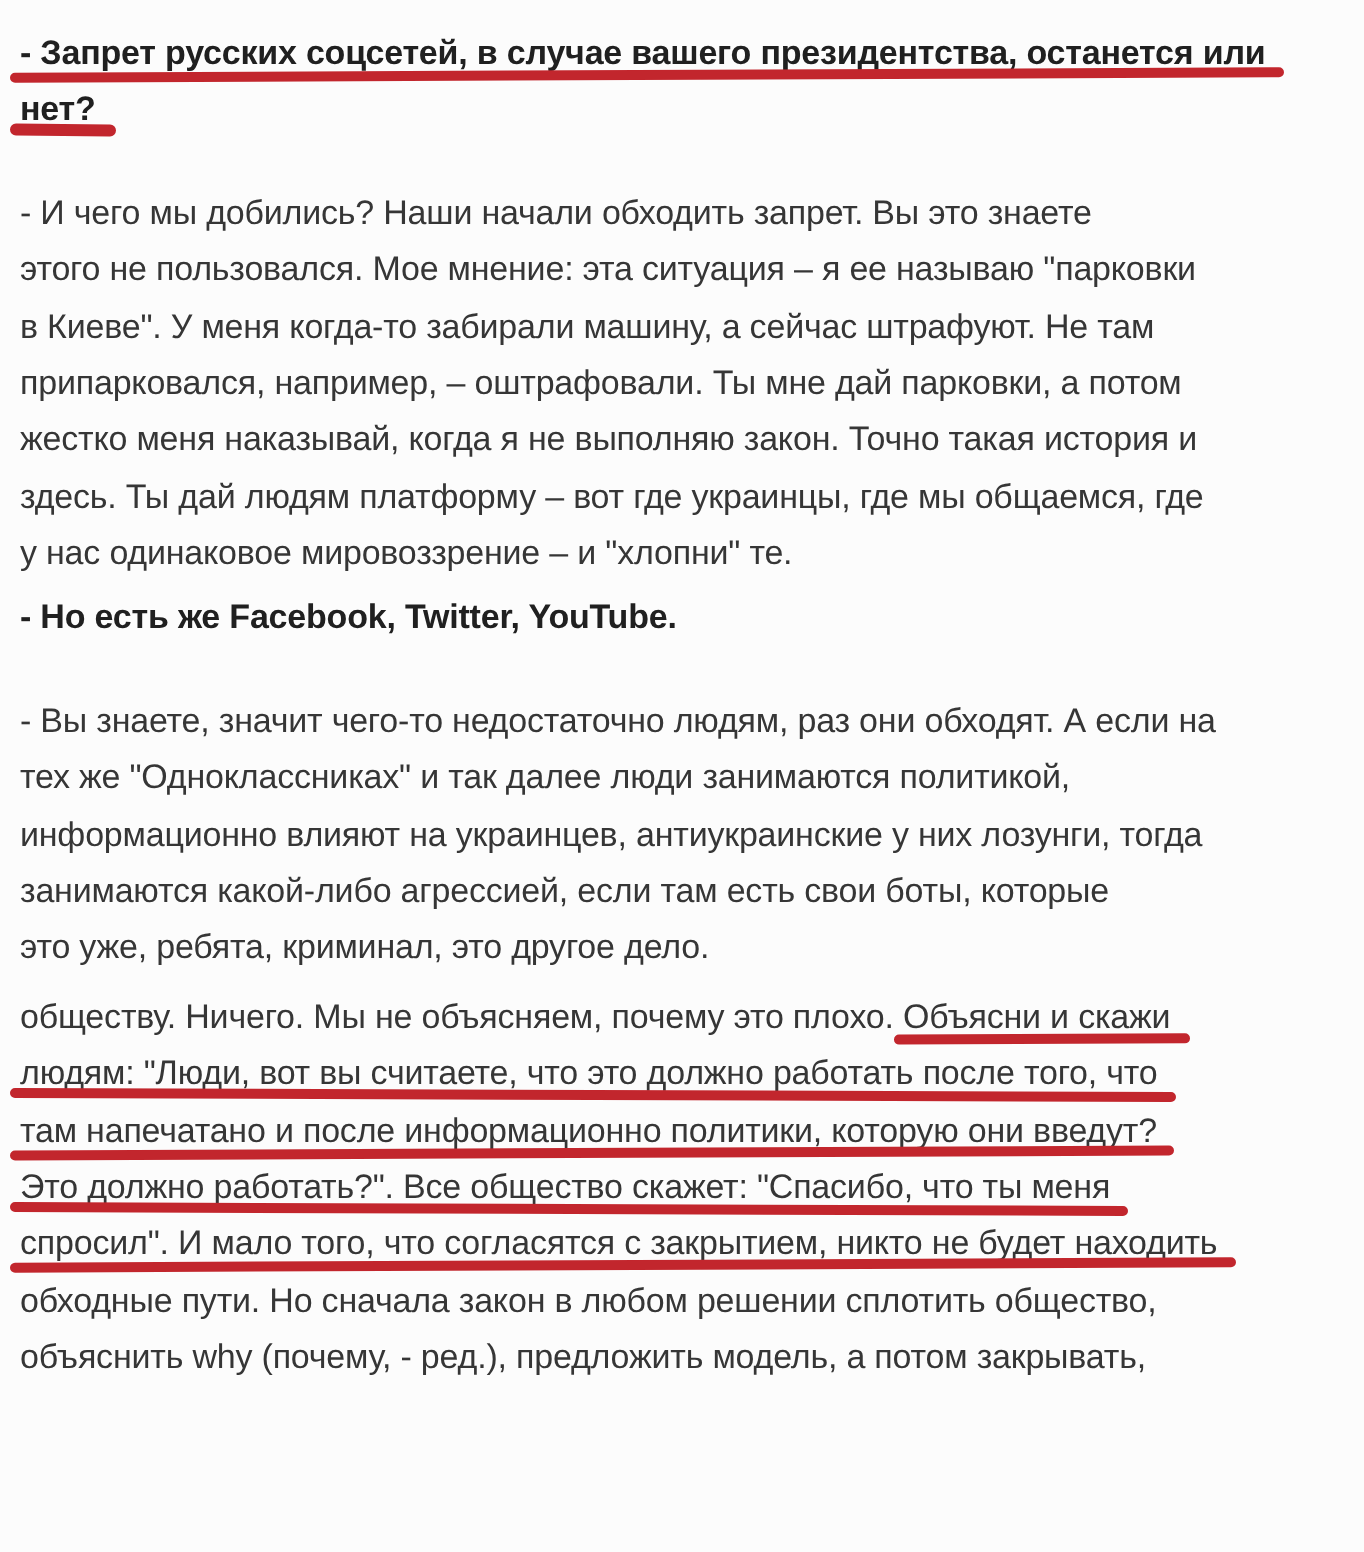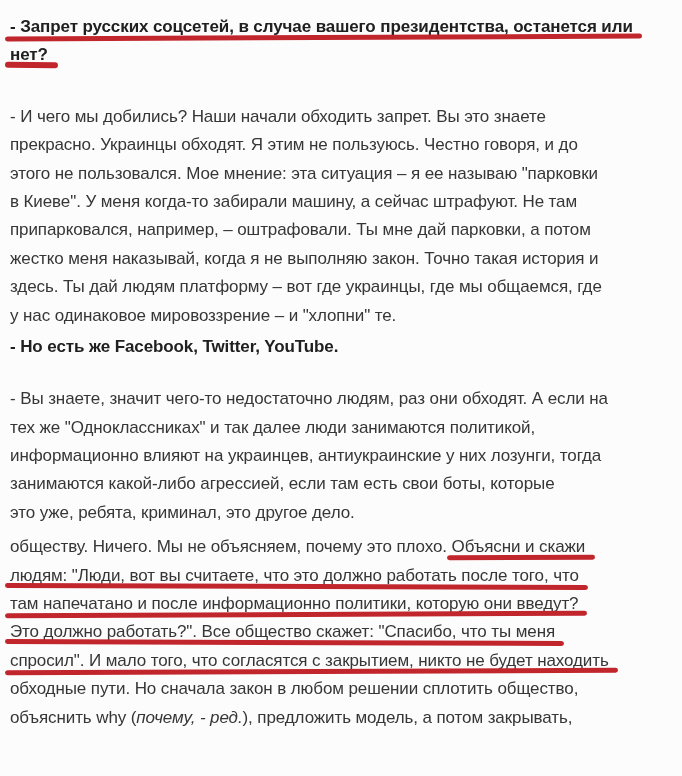--- a/index.html
+++ b/index.html
@@ -14,38 +14,38 @@
     font-family: "Liberation Sans", sans-serif;
     -webkit-font-smoothing: antialiased;
   }
   main {
     box-sizing: border-box;
     width: 682px;
     height: 639px;
     padding: 13px 10px 0 10px;
   }
   .block { margin: 0; }
-  .block-1 { margin-top: 33px; }
+  .block-1 { margin-top: 23px; }
   .block-2 { margin-top: 3px; }
   .block-3 { margin-top: 24px; }
   .block-4 { margin-top: 6px; }
   .line {
     height: 28.4px;
     line-height: 28.4px;
     font-size: 17px;
     letter-spacing: -0.1px;
     white-space: nowrap;
     color: var(--tcolor, #363636);
   }
   .question .line {
     font-weight: 700;
     color: var(--qcolor, #202020);
   }
   .seg { position: relative; }
-  .seg.i { font-style: italic; }
+  .seg.i { }
   
   .seg.u::after {
     content: "";
     position: absolute;
     left: -5px;
     right: -9px;
     bottom: -4px;
     height: 5px;
     background: var(--marker, #c2262d);
     border-radius: 3px;
@@ -61,21 +61,20 @@
 </head>
 <body style="--marker: #c2262d; --bg: #fcfcfc; --tcolor: #363636; --qcolor: #202020;">
 
 <main>
     <div class="block question block-0">
       <div class="line"><span class="seg u">- Запрет русских соцсетей, в случае вашего президентства, останется или</span></div>
       <div class="line"><span class="seg u">нет?</span></div>
     </div>
     <div class="block answer block-1">
       <div class="line"><span class="seg">- И чего мы добились? Наши начали обходить запрет. Вы это знаете</span></div>
-      <div class="line"><span class="seg">прекрасно. Украинцы обходят. Я этим не пользуюсь. Честно говоря, и до</span></div>
       <div class="line"><span class="seg">этого не пользовался. Мое мнение: эта ситуация – я ее называю "парковки</span></div>
       <div class="line"><span class="seg">в Киеве". У меня когда-то забирали машину, а сейчас штрафуют. Не там</span></div>
       <div class="line"><span class="seg">припарковался, например, – оштрафовали. Ты мне дай парковки, а потом</span></div>
       <div class="line"><span class="seg">жестко меня наказывай, когда я не выполняю закон. Точно такая история и</span></div>
       <div class="line"><span class="seg">здесь. Ты дай людям платформу – вот где украинцы, где мы общаемся, где</span></div>
       <div class="line"><span class="seg">у нас одинаковое мировоззрение – и "хлопни" те.</span></div>
     </div>
     <div class="block question block-2">
       <div class="line"><span class="seg">- Но есть же Facebook, Twitter, YouTube.</span></div>
     </div>

